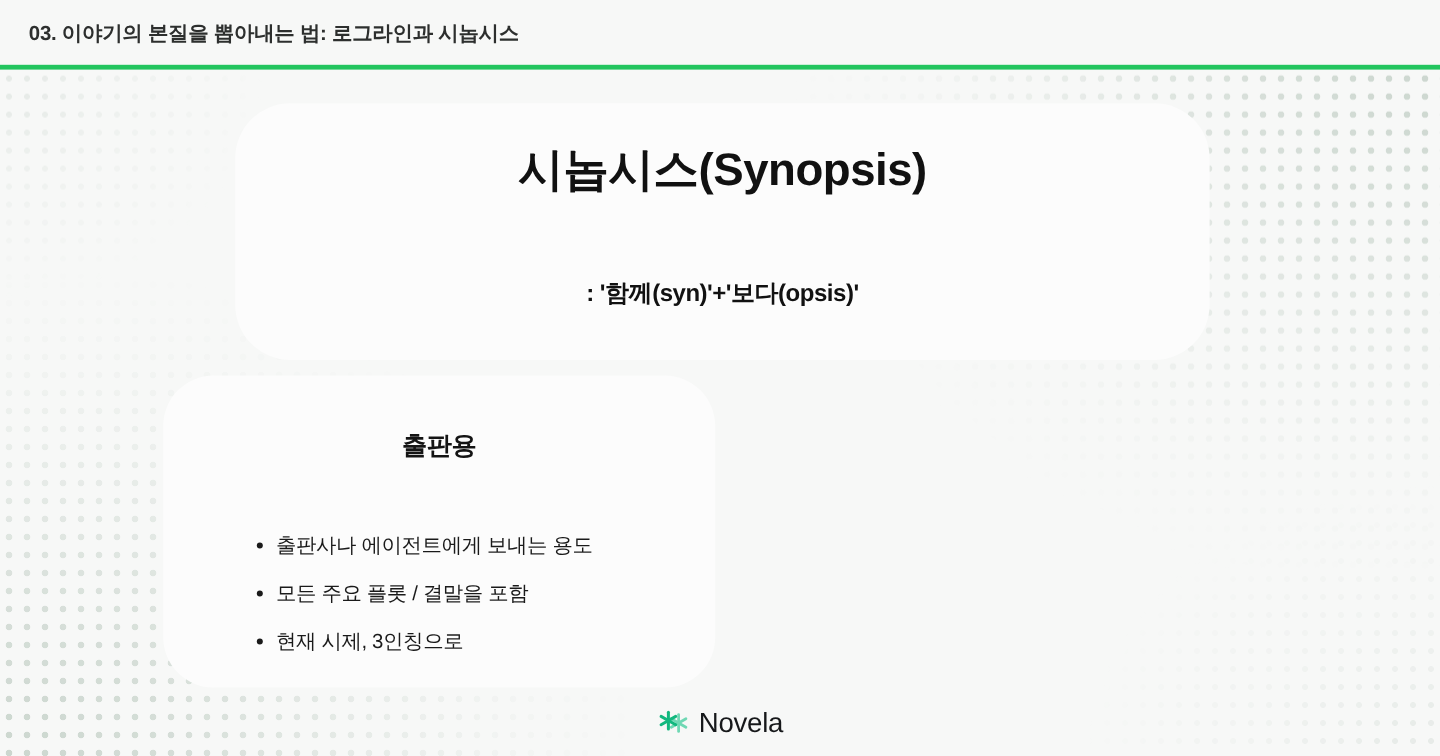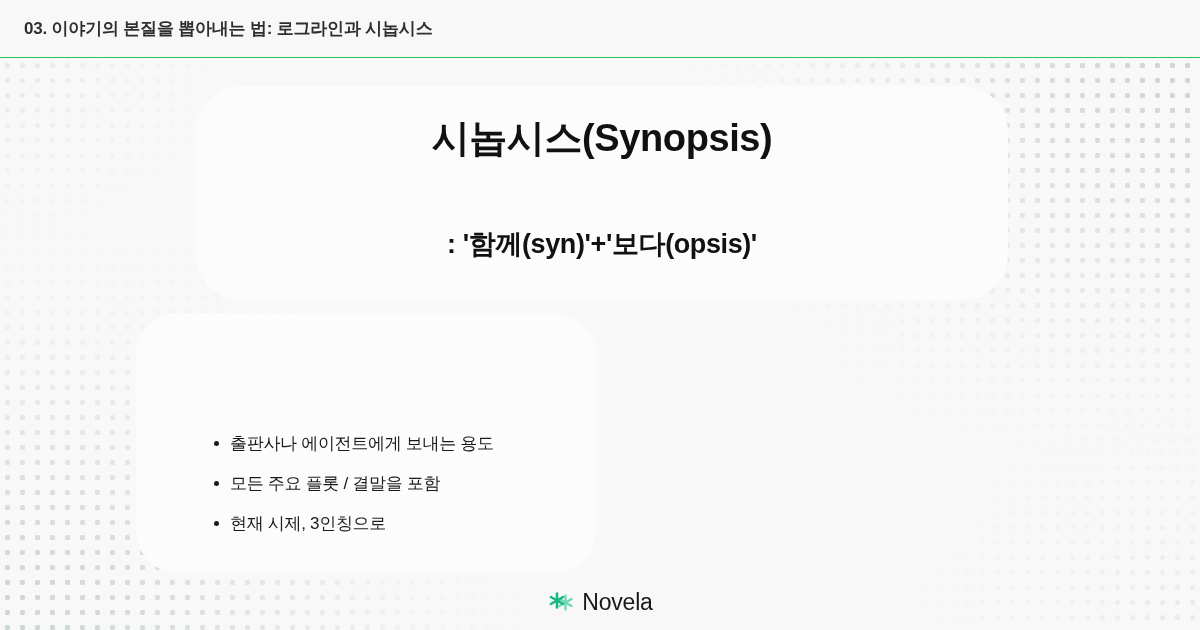--- a/index.html
+++ b/index.html
@@ -78,21 +78,21 @@
   }
 
   
   .header {
     position: absolute;
     top: 0;
     left: 0;
     width: 1200px;
     height: 58px;
     background: #f7f8f7;
-    border-bottom: 1px solid #22c55e;
+    border-bottom: 4px solid #22c55e;
     display: flex;
     align-items: center;
     z-index: 3;
   }
 
   .header-title {
     margin-left: 24px;
     font-size: 17px;
     font-weight: bold;
     color: #2d2f2e;
@@ -128,21 +128,21 @@
   }
 
   .title-line-1 {
     font-size: 38px;
     font-weight: bold;
     line-height: 1;
     margin-bottom: 26px;
   }
 
   .title-line-2 {
-    font-size: 27px;
+    font-size: 20px;
     font-weight: bold;
     line-height: 1;
     margin-bottom: 9px;
   }
 
   .title-line-3 {
     font-size: 27px;
     font-weight: bold;
     line-height: 1;
   }
@@ -182,20 +182,21 @@
 
   .bullet-item {
     position: relative;
     font-size: 17px;
     color: #1a1a1a;
     line-height: 1;
     padding-left: 16px;
     margin-bottom: 23px;
     letter-spacing: -0.3px;
     white-space: nowrap;
+    margin-top: 11px;
   }
 
   .bullet-item:last-child { margin-bottom: 0; }
 
   .bullet-item::before {
     content: "";
     position: absolute;
     left: 0;
     top: 6px;
     width: 5px;
@@ -252,20 +253,21 @@
   <div class="header">
     <div class="header-title">03. 이야기의 본질을 뽑아내는 법: 로그라인과 시놉시스</div>
   </div>
 
   <div class="card title-card">
     <div class="title-line title-line-1">시놉시스(Synopsis)</div>
     <div class="title-line title-line-2">: '함께(syn)'+'보다(opsis)'</div>
   </div>
 
   <div class="card panel panel-left">
+    <div class="panel-heading">출판용</div>
     <ul class="bullet-list">
       <li class="bullet-item">출판사나 에이전트에게 보내는 용도</li>
       <li class="bullet-item">모든 주요 플롯 / 결말을 포함</li>
       <li class="bullet-item">현재 시제, 3인칭으로</li>
     </ul>
   </div>
 
 
   <div class="footer">
     <div class="logo">

